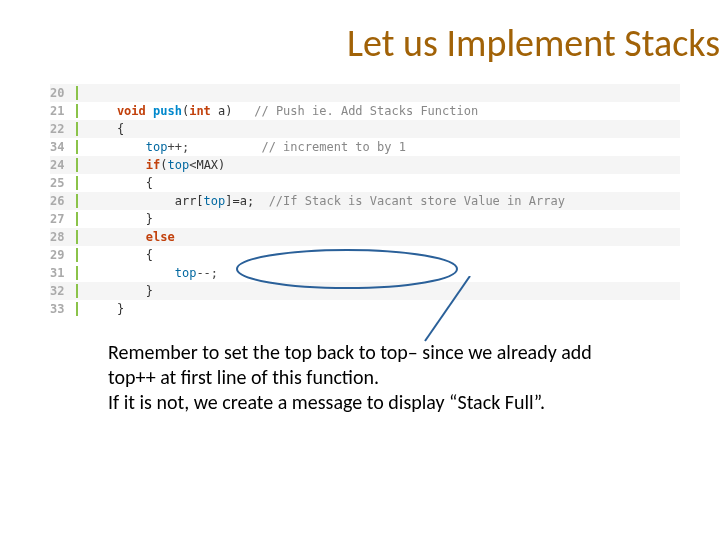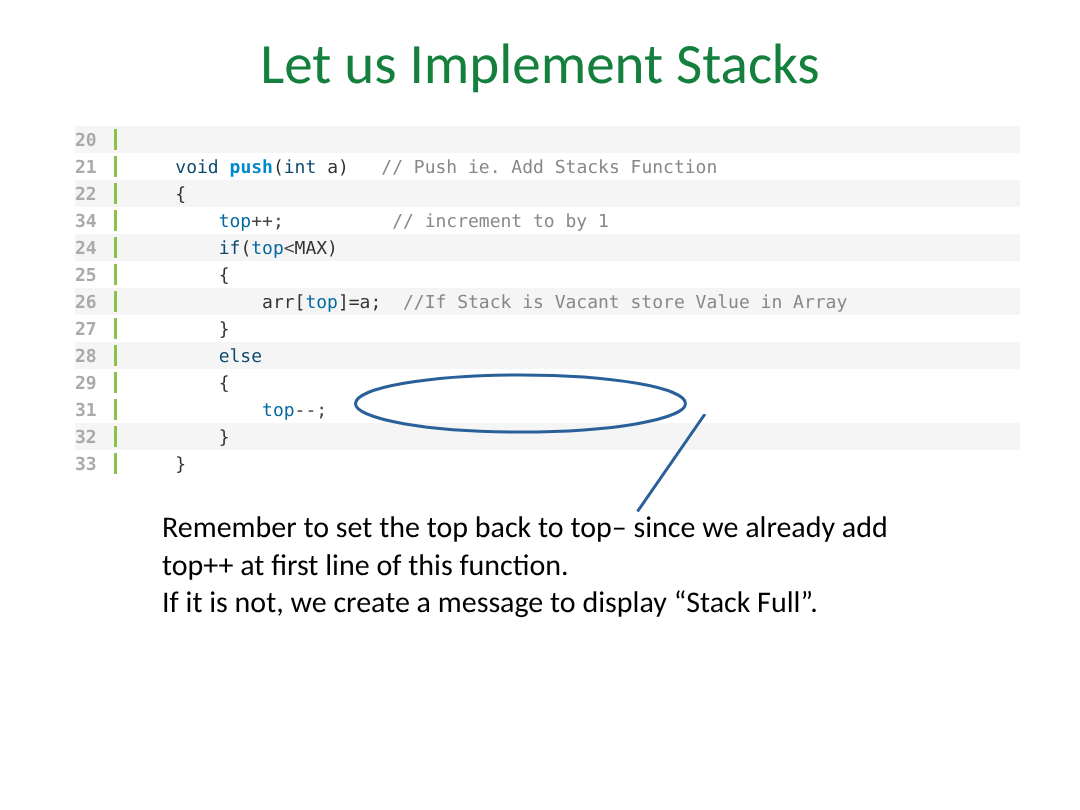--- a/index.html
+++ b/index.html
@@ -1,24 +1,24 @@
 <!DOCTYPE html>
 <html><head>
 <meta charset="utf-8">
 <style>
   * { box-sizing: border-box; margin: 0; padding: 0; }
   html, body { width: 720px; height: 540px; background: #fff; font-family: Calibri, Arial, sans-serif; }
   .slide { width: 720px; height: 540px; position: relative; padding: 20px 0 0 0; }
-  .title { font-size: 38px; text-align: center; font-weight: 400; color: #15803d; margin-bottom: 18px; }
+  .title { font-size: 38px; text-align: right; font-weight: 400; color: #a16207; margin-bottom: 18px; }
   .code-block { position: relative; margin: 0 40px 0 50px; }
   .code-line { display: flex; align-items: center; height: 18px; font-family: Menlo, Consolas, monospace; font-size: 12px; }
   .code-line.stripe { background: #f5f5f5; }
   .gutter { width: 28px; text-align: right; padding-right: 25px; color: #aaa; font-weight: bold; border-right: 2px solid #8bc34a; flex-shrink: 0; }
   .code { padding-left: 10px; white-space: pre; flex: 1; }
-  .kw { color: #0c4a6e; font-weight: normal; }
+  .kw { color: #c2410c; font-weight: bold; }
   .fn { color: #0088cc; font-weight: bold; }
   .cm { color: #888; }
   .var { color: #0369a1; }
   .str { color: #688a3d; }
   .op { color: #444; }
   .plain { color: #333; }
   .annotation { position: absolute; pointer-events: none; }
   .ellipse { position: absolute; left: 182px; top: 162px; width: 230px; height: 46px; }
   .ellipse svg { width: 100%; height: 100%; }
   .arrow { position: absolute; left: 370px; top: 192px; width: 60px; height: 70px; }

